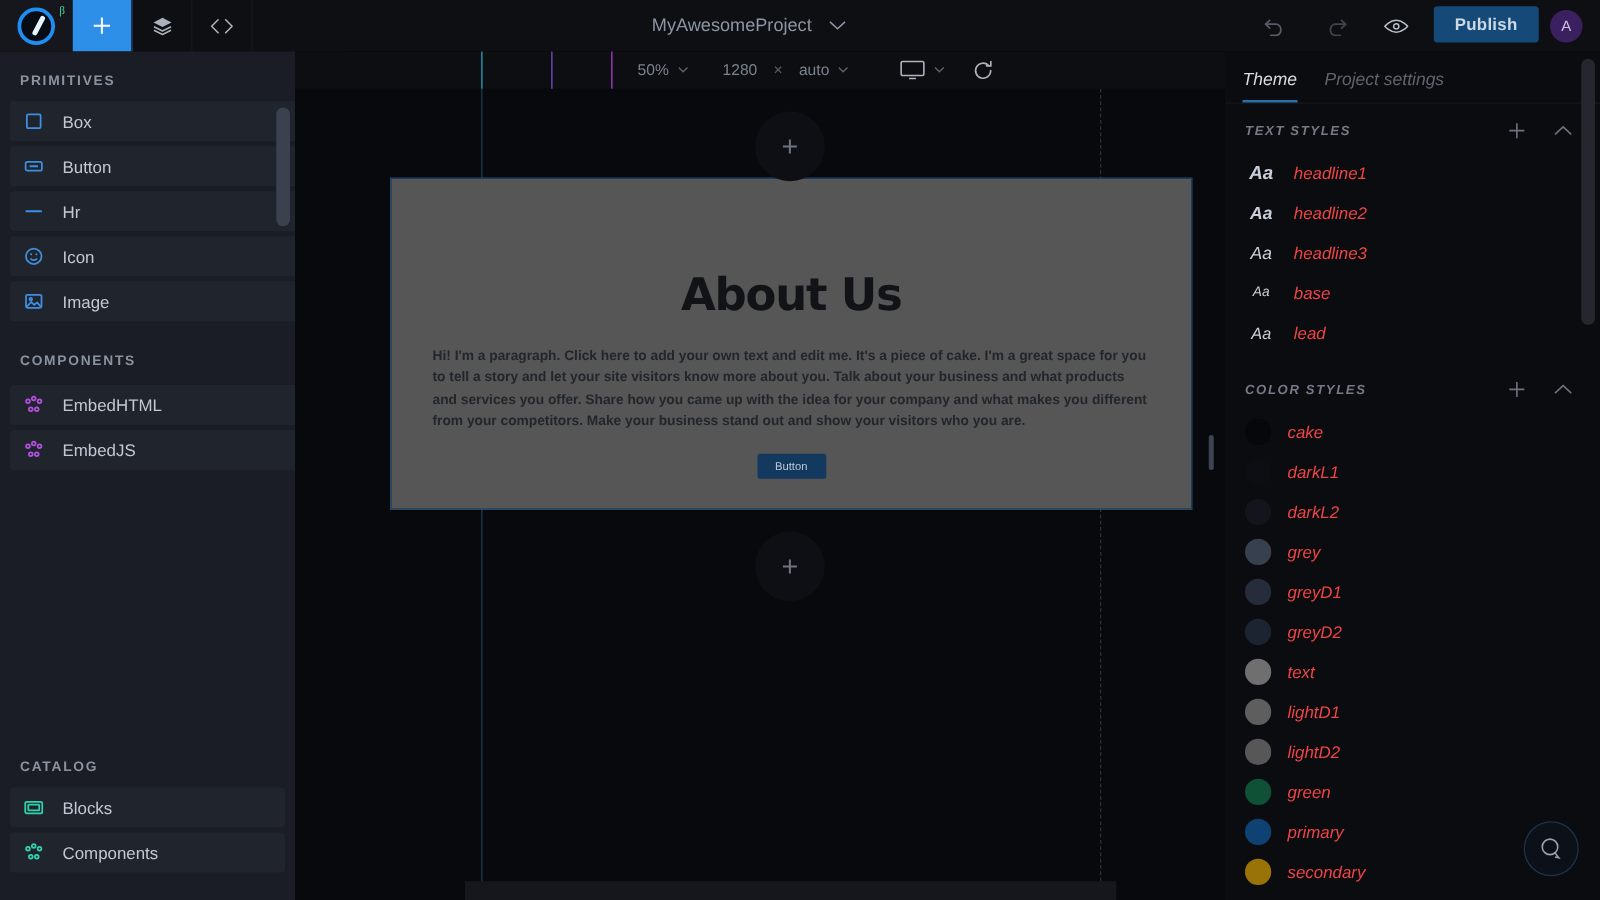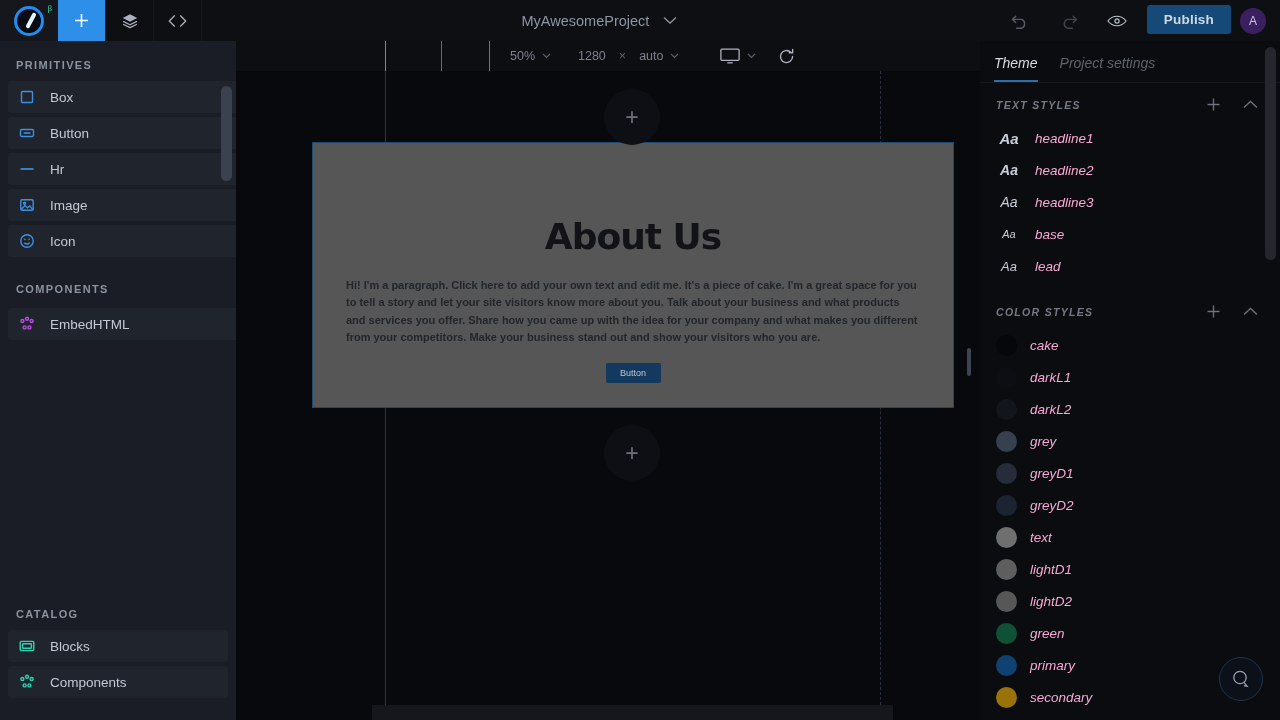--- a/index.html
+++ b/index.html
@@ -161,21 +161,21 @@
     padding: 14px 22px 10px 16px;
   }
   .rp-group-head .t {
     font-size: 10.5px; letter-spacing: 1.3px; color: #747a85; font-weight: bold;
   }
   .rp-group-head .acts { display: flex; gap: 22px; align-items: center; color: #5a606b; }
   .rp-row {
     display: flex; align-items: center; gap: 13px;
     padding: 0 16px; height: 32px;
   }
-  .rp-row .name { color: #f9a8d4; font-size: 13.5px; }
+  .rp-row .name { color: #ef4444; font-size: 13.5px; }
   .aa { width: 26px; text-align: center; color: #c9cfd9; font-family: "Liberation Sans", sans-serif; }
   .swatch {
     width: 21px; height: 21px; border-radius: 50%; flex: 0 0 21px;
   }
   .rp-scroll {
     position: absolute; left: 1265px; top: 47px; width: 11px; height: 213px;
     background: #24272e; border-radius: 6px; z-index: 30;
   }
   .helpbtn {
     position: absolute; left: 1219px; top: 657px; width: 44px; height: 44px;
@@ -264,56 +264,68 @@
           <span class="sb-ico">
             <svg width="16" height="16" viewBox="0 0 16 16" fill="none" stroke="#3f8fe0" stroke-width="1.4">
               <path d="M1.5 8h13" stroke-width="1.7"></path>
             </svg>
           </span>
           <span class="lbl">Hr</span>
         </div>
         <div class="sb-item">
           <span class="sb-ico">
             <svg width="16" height="16" viewBox="0 0 16 16" fill="none" stroke="#3f8fe0" stroke-width="1.4">
-              <rect x="1.8" y="2.8" width="12.4" height="10.4" rx="1.2"></rect>
-              <circle cx="5.6" cy="6.3" r="1.05"></circle>
-              <path d="M2.4 12.3 6 8.6l2.4 2.3 2.3-2 2.9 3.4"></path>
-            </svg>
-          </span>
-          <span class="lbl">Image</span>
-        </div>
-        <div class="sb-item">
-          <span class="sb-ico">
-            <svg width="16" height="16" viewBox="0 0 16 16" fill="none" stroke="#3f8fe0" stroke-width="1.4">
               <circle cx="8" cy="8" r="6.2"></circle>
               <circle cx="5.9" cy="6.4" r=".8" fill="#3f8fe0" stroke="none"></circle>
               <circle cx="10.1" cy="6.4" r=".8" fill="#3f8fe0" stroke="none"></circle>
               <path d="M5.4 9.8a3.3 3.3 0 0 0 5.2 0"></path>
             </svg>
           </span>
           <span class="lbl">Icon</span>
+        </div>
+        <div class="sb-item">
+          <span class="sb-ico">
+            <svg width="16" height="16" viewBox="0 0 16 16" fill="none" stroke="#3f8fe0" stroke-width="1.4">
+              <rect x="1.8" y="2.8" width="12.4" height="10.4" rx="1.2"></rect>
+              <circle cx="5.6" cy="6.3" r="1.05"></circle>
+              <path d="M2.4 12.3 6 8.6l2.4 2.3 2.3-2 2.9 3.4"></path>
+            </svg>
+          </span>
+          <span class="lbl">Image</span>
         </div>
       </div>
 
     <div class="sb-section-title with-add">
       <span>COMPONENTS</span>
       <span class="sb-add">+</span>
     </div>
     <div id="components-list">
         <div class="sb-item">
           <span class="sb-ico">
             <svg width="16" height="16" viewBox="0 0 16 16" fill="none" stroke="#b44fe0" stroke-width="1.4">
               <circle cx="3.4" cy="5" r="1.5"></circle>
               <circle cx="8" cy="2.7" r="1.5"></circle>
               <circle cx="12.6" cy="5" r="1.5"></circle>
               <circle cx="5.6" cy="11.4" r="1.5"></circle>
               <circle cx="10.4" cy="11.4" r="1.5"></circle>
             </svg>
           </span>
           <span class="lbl">EmbedHTML</span>
+        </div>
+        <div class="sb-item">
+          <span class="sb-ico">
+            <svg width="16" height="16" viewBox="0 0 16 16" fill="none" stroke="#b44fe0" stroke-width="1.4">
+              <circle cx="3.4" cy="5" r="1.5"></circle>
+              <circle cx="8" cy="2.7" r="1.5"></circle>
+              <circle cx="12.6" cy="5" r="1.5"></circle>
+              <circle cx="5.6" cy="11.4" r="1.5"></circle>
+              <circle cx="10.4" cy="11.4" r="1.5"></circle>
+            </svg>
+          </span>
+          <span class="lbl">EmbedJS</span>
         </div>
       </div>
 
     <div class="catalog-wrap">
       <div class="sb-section-title">CATALOG</div>
       <div id="catalog-list">
           <div class="sb-item">
             <span class="sb-ico">
               <svg width="16" height="16" viewBox="0 0 16 16" fill="none" stroke="#2fd3b0" stroke-width="1.4">
                 <rect x="1.2" y="3.4" width="13.6" height="9.2" rx="1.3"></rect>

